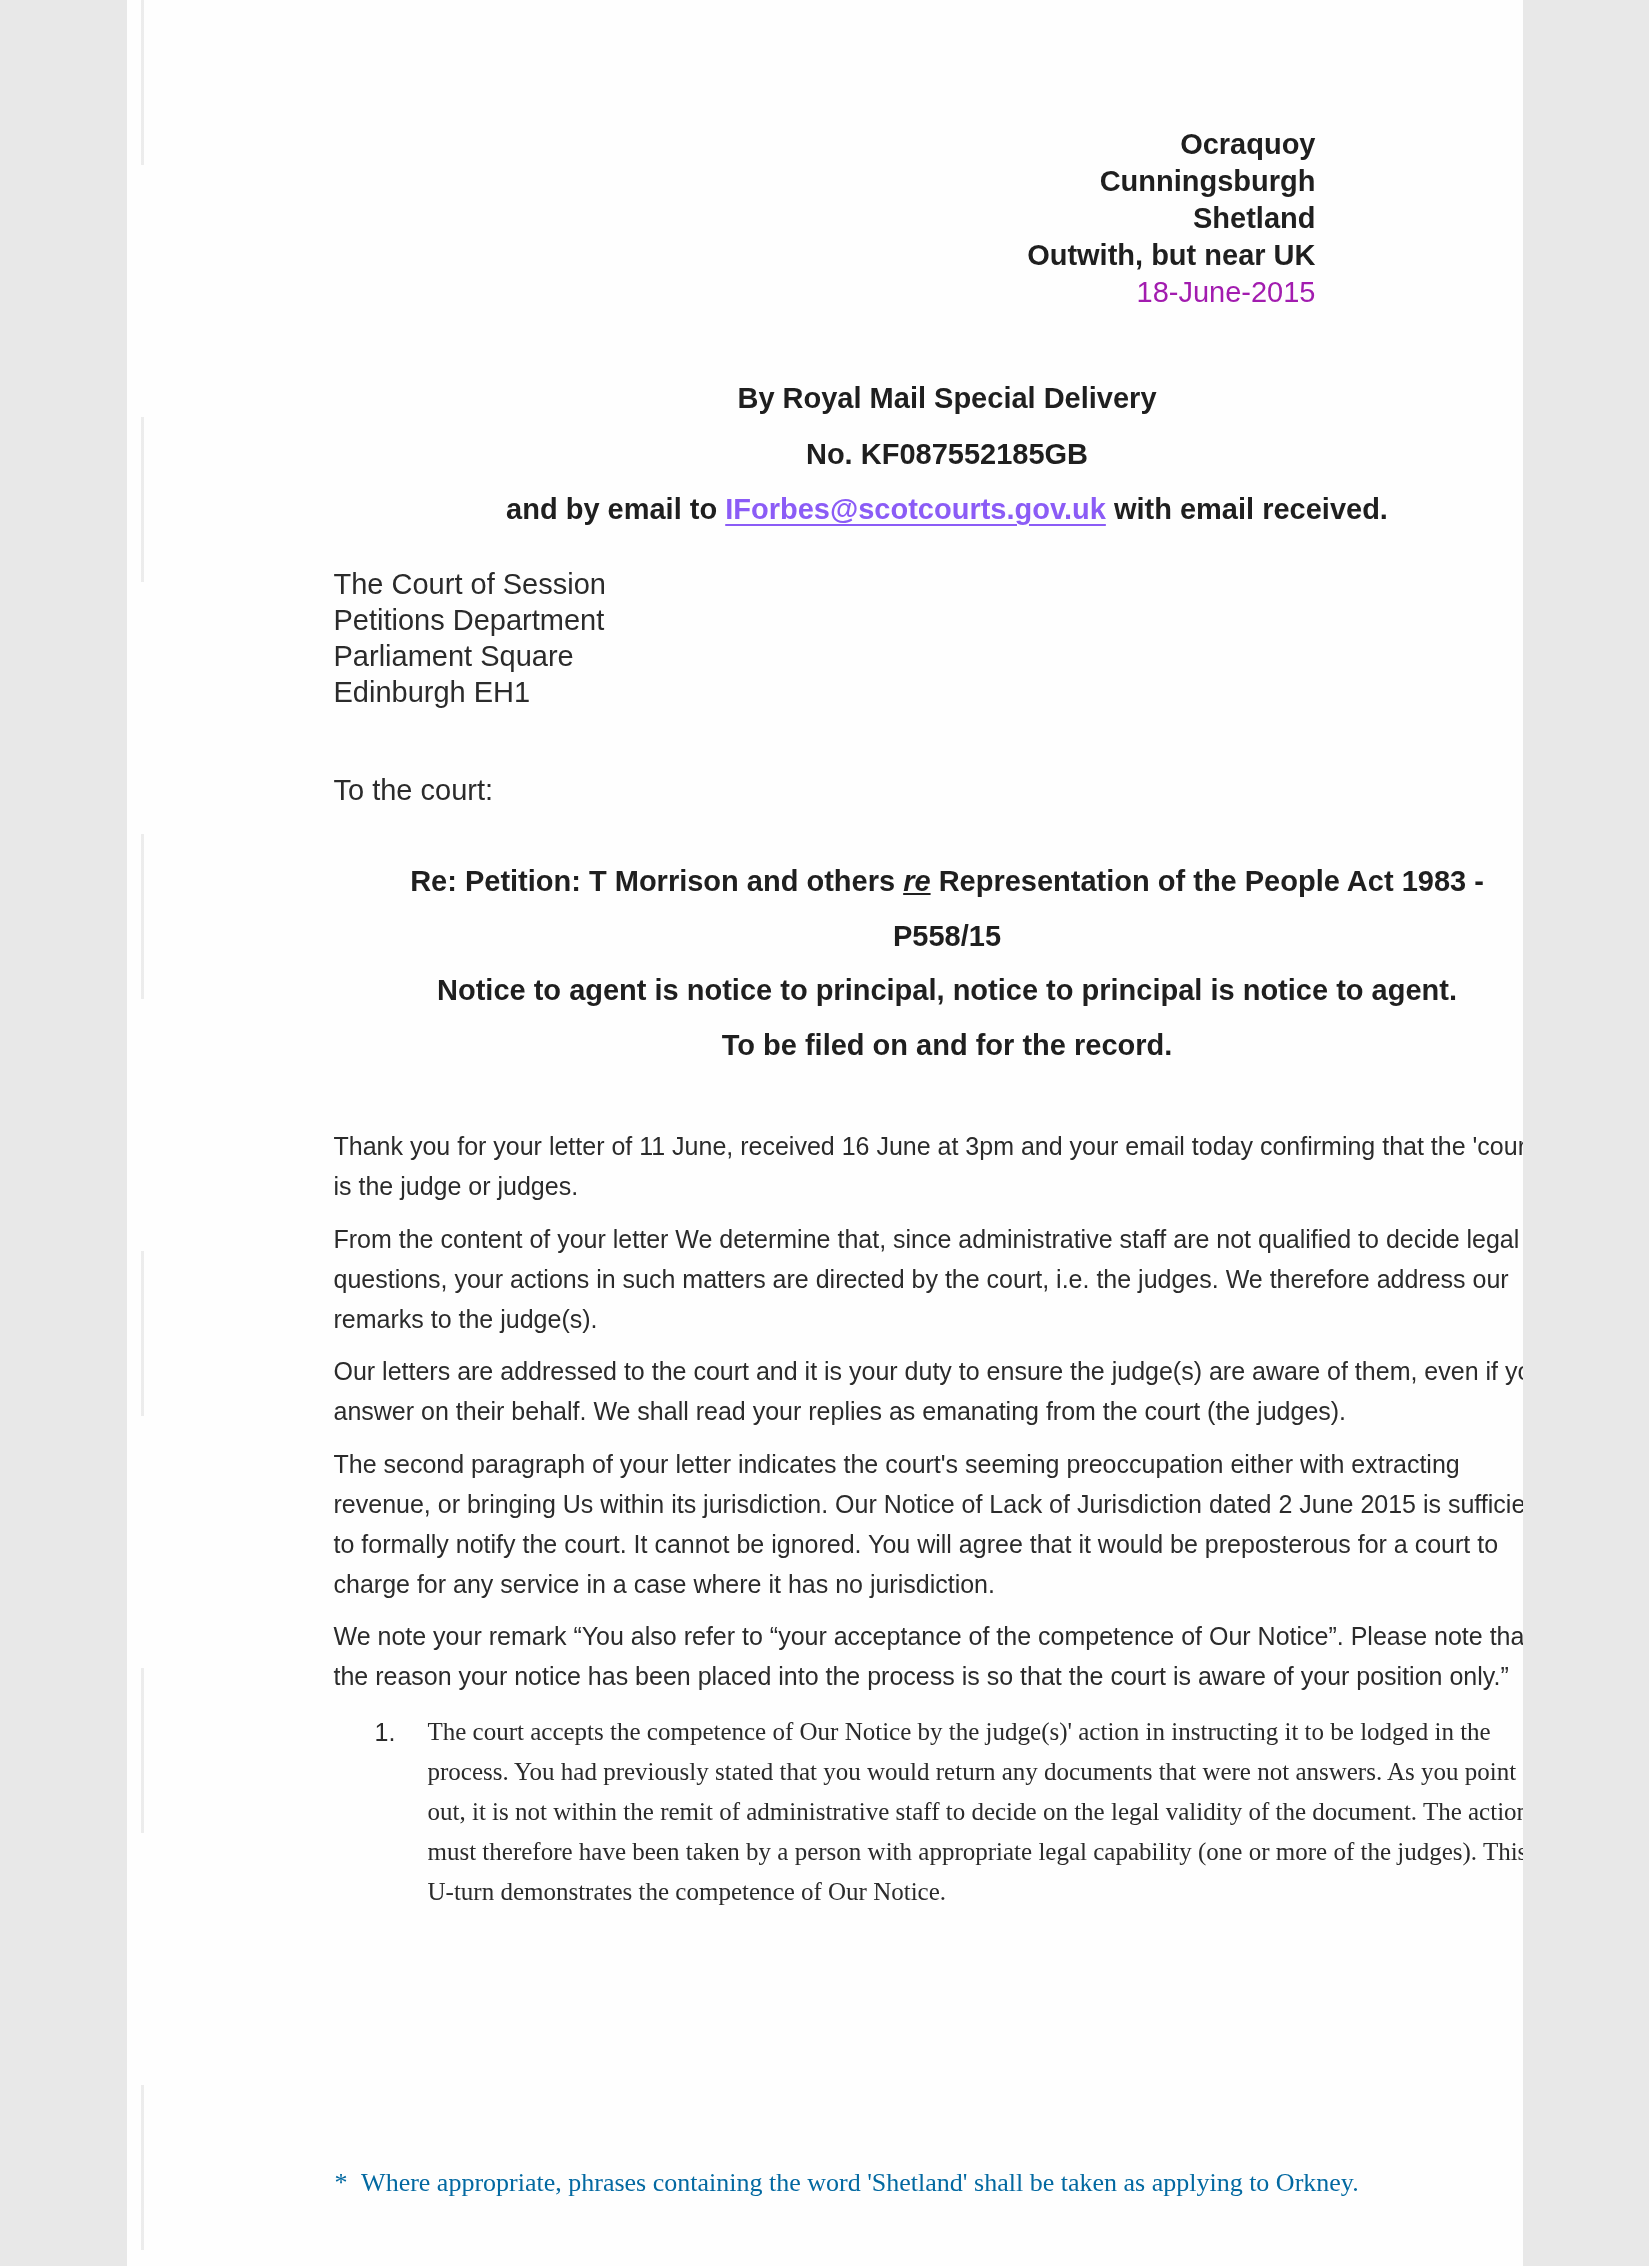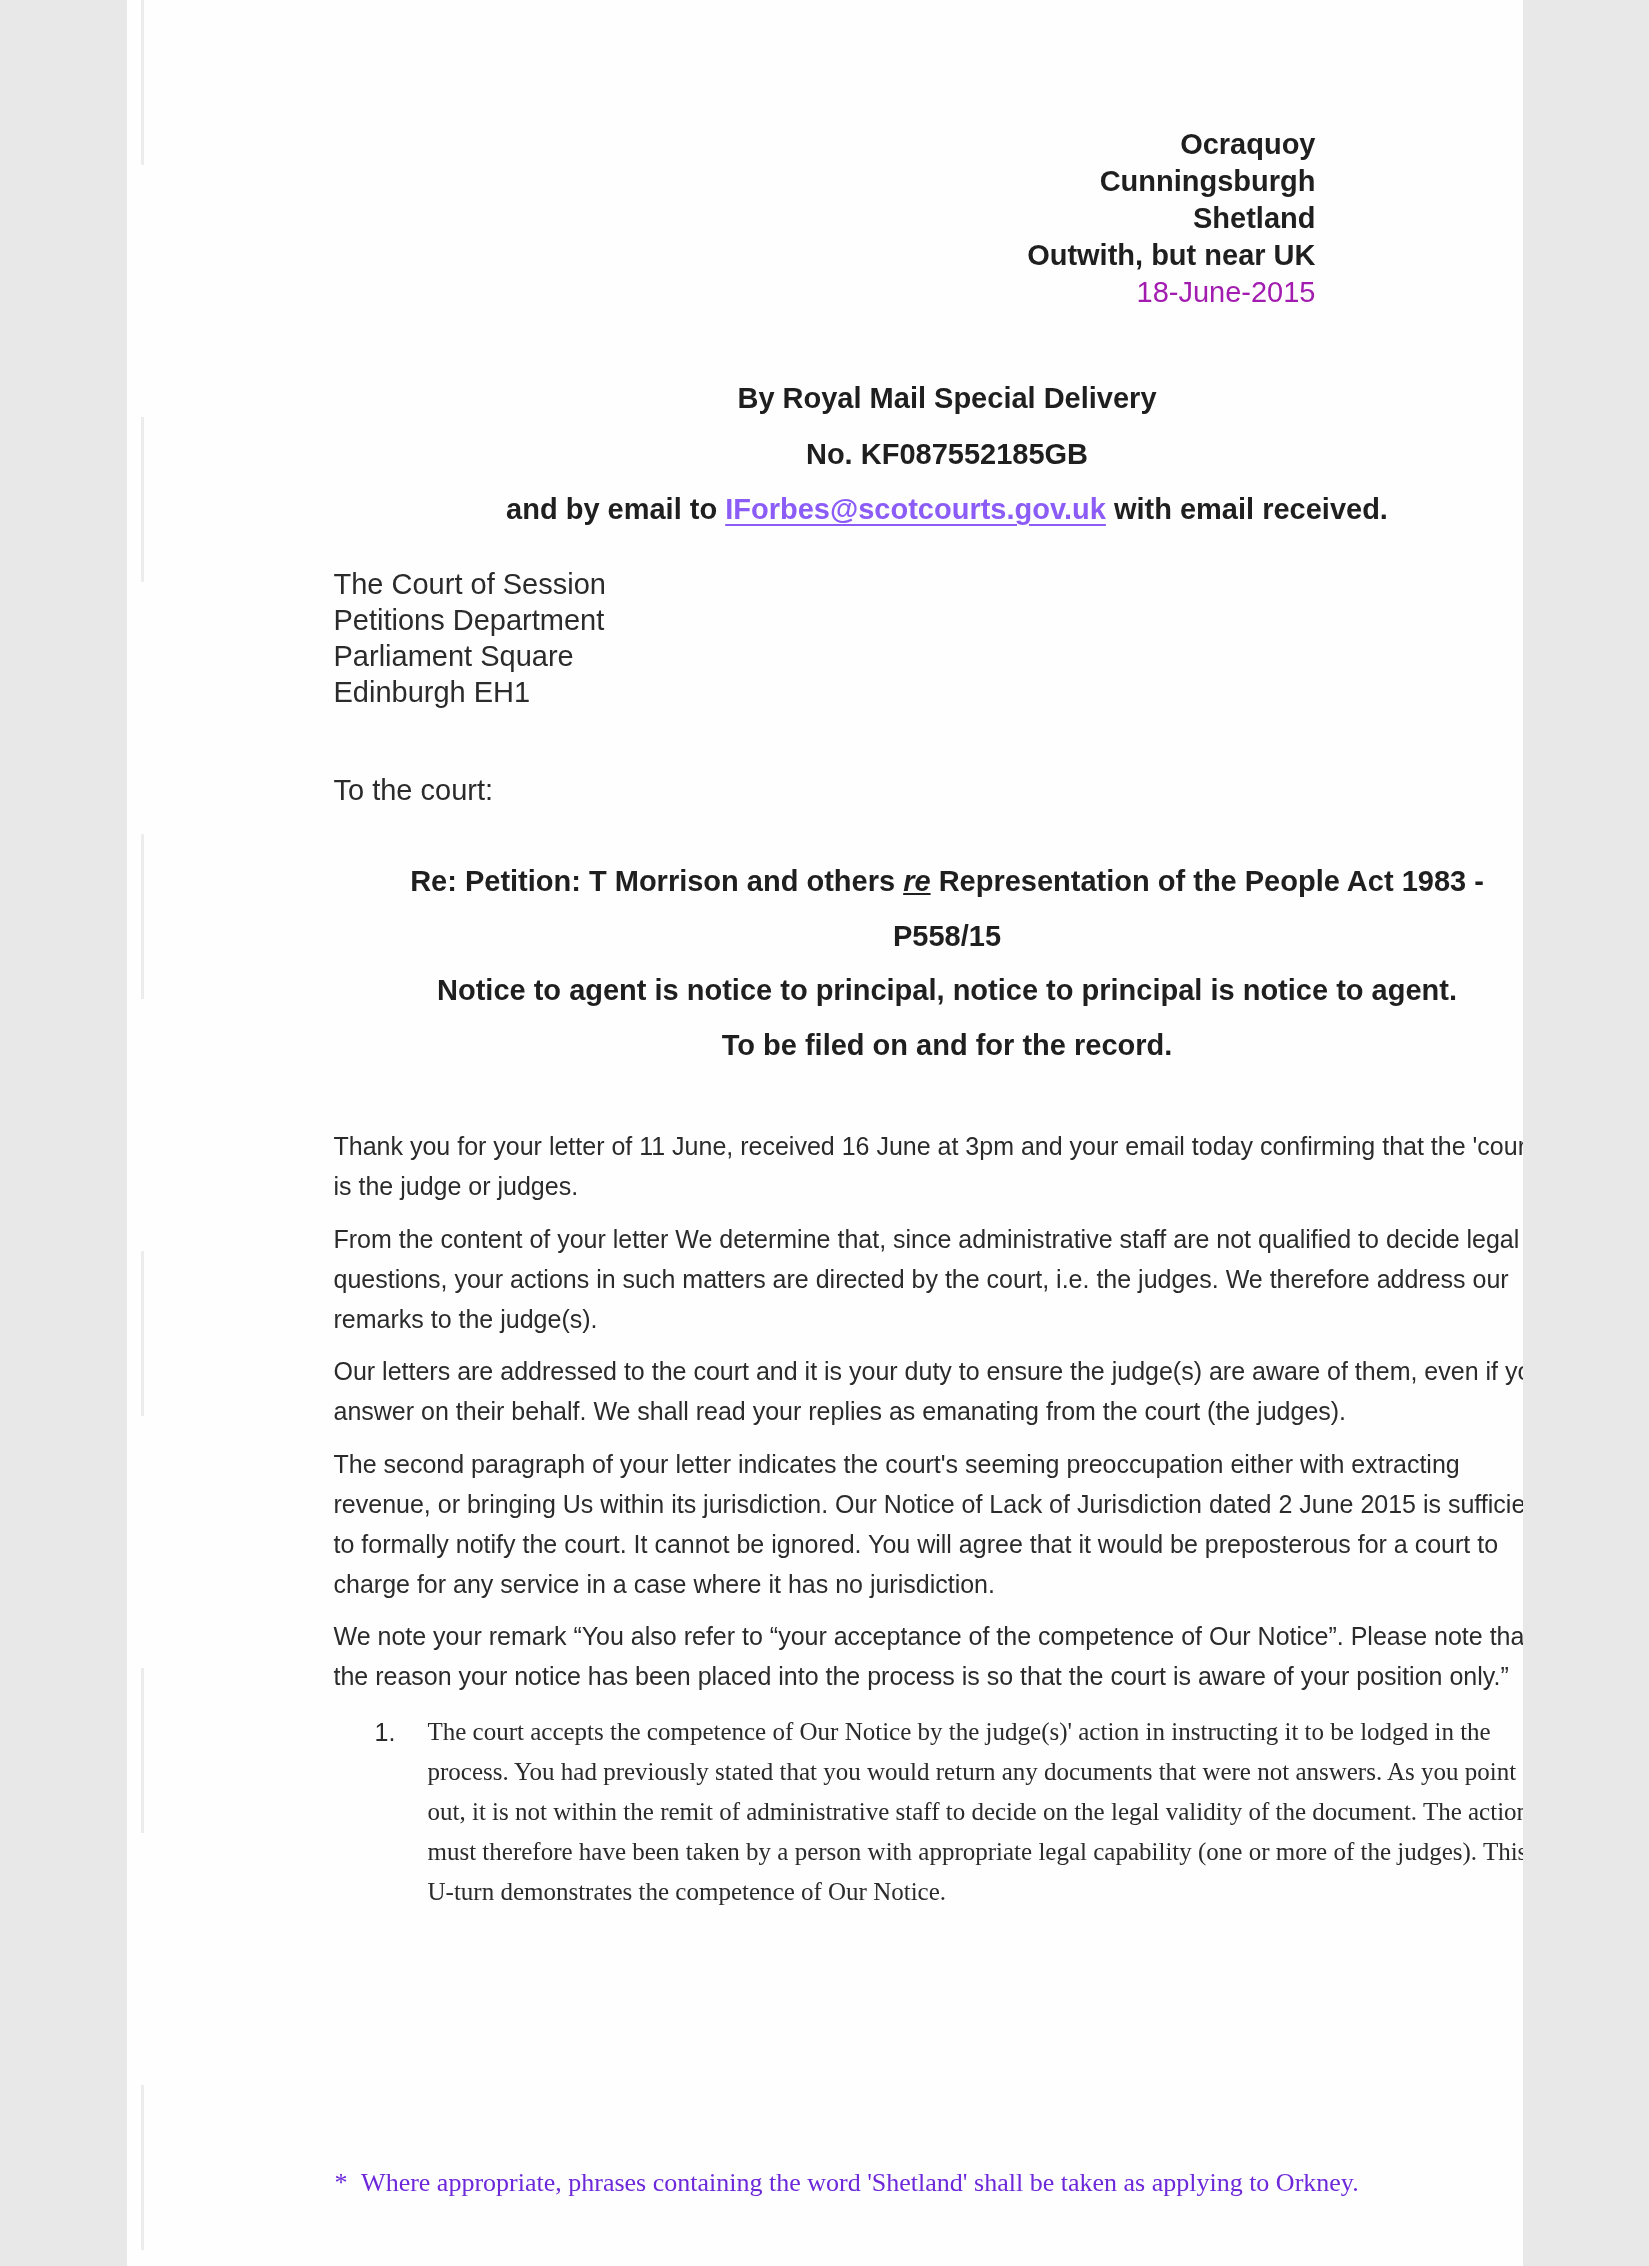--- a/index.html
+++ b/index.html
@@ -85,21 +85,21 @@
     margin-left: 41px;
     text-align: left;
   }
   .list-body { flex: 1 1 auto; font-family: Liberation Serif, serif; }
   .footnote {
     position: absolute;
     top: 2166px; left: 208px; width: 1242px;
     font-family: "Liberation Serif", serif;
     font-size: 26px;
     line-height: 33px;
-    color: #6d28d9;
+    color: #0369a1;
   }
   .footnote .marker { margin-right: 13.6px; }
   .page-number {
     position: absolute;
     top: 2158px; left: 1525px;
     font-family: "Liberation Serif", serif;
     font-size: 27px;
     color: #222;
   }
 </style>

